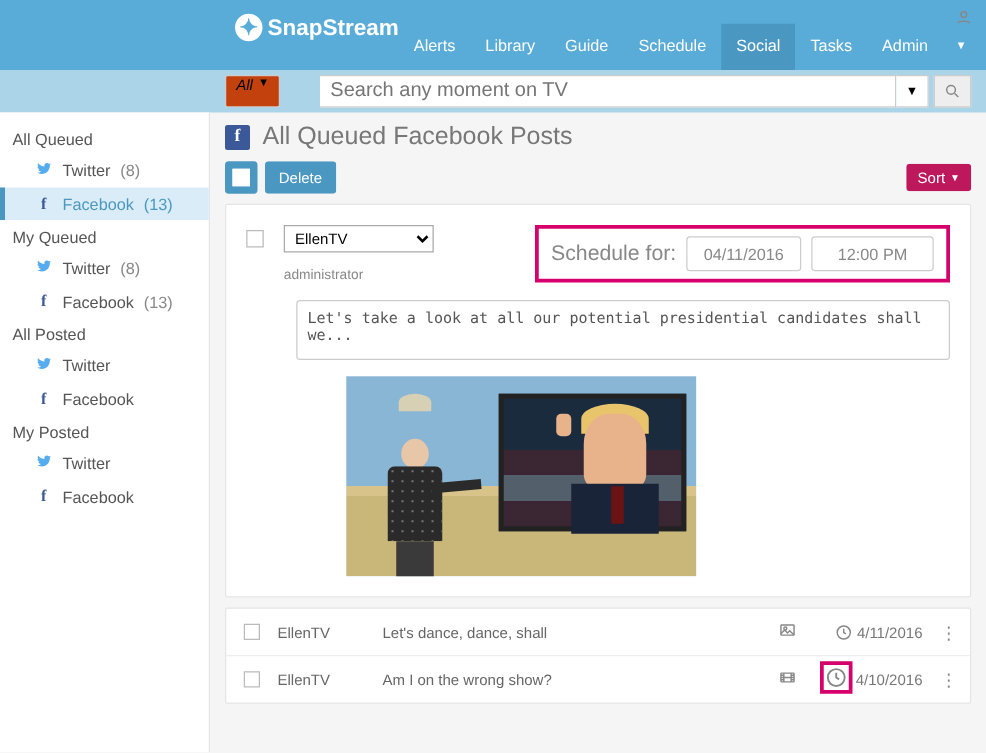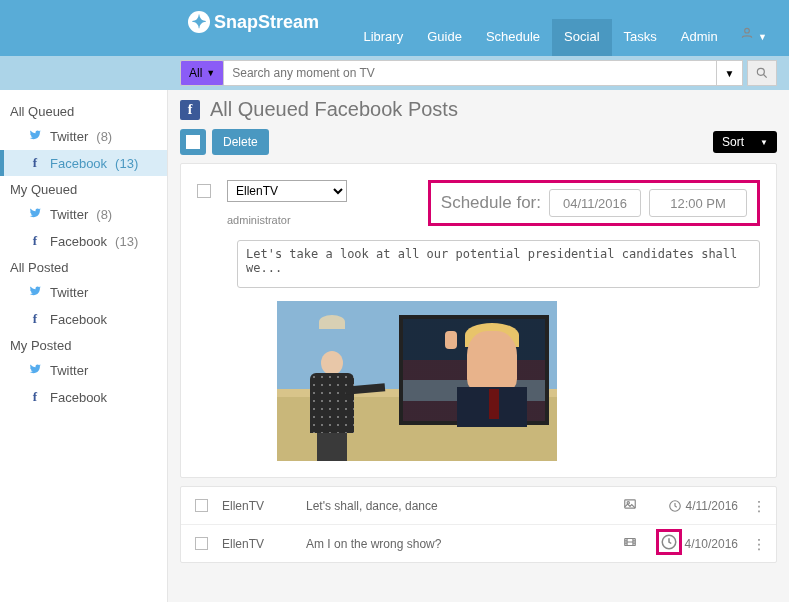--- a/index.html
+++ b/index.html
@@ -6,41 +6,41 @@
 body { font-family: "Helvetica Neue", Arial, sans-serif; font-size: 13px; background: #f5f5f5; width: 789px; height: 602px; overflow: hidden; }
 .topbar { background: #59acd7; height: 56px; display: flex; align-items: flex-end; padding: 0 12px 0 0; }
 .top-inner { display:flex; align-items:flex-end; width:100%; padding-left:180px; }
 .logo { display:flex; align-items:center; color:#fff; font-weight:bold; font-size:18px; height:56px; padding-left:8px; padding-bottom:12px; gap:4px; }
 .logo .swoosh { width:22px; height:22px; border-radius:50%; background:#fff; display:flex; align-items:center; justify-content:center; color:#59acd7; font-weight:bold; }
 .nav { display:flex; margin-left:auto; }
 .nav a { color:#fff; text-decoration:none; padding:10px 12px 12px; font-size:13px; display:flex; align-items:center; }
 .nav a.active { background:#4a98c1; }
 .user-icon { color:#fff; padding:10px 10px 12px; font-size:16px; }
 .searchrow { background:#acd4e8; height:34px; display:flex; align-items:center; padding-left:180px; padding-right:12px; }
-.search-all { background:#8b5cf6; border:1px solid #ccc; border-radius:2px; height:26px; padding:0 8px; display:flex; align-items:center; font-size:12px; gap:4px; }
-.search-input { flex:1; height:26px; border:1px solid #ccc; border-left:none; padding:0 8px; font-size:12px; outline:none; color:#555; }
+.search-all { background:#c2410c; border:1px solid #ccc; border-radius:2px; height:26px; padding:0 8px; display:flex; align-items:flex-start; font-size:12px; gap:4px;font-style:italic; }
+.search-input { flex:1; height:26px; border:1px solid #ccc; border-left:none; padding:0 8px; font-size:16px; outline:none; color:#555;margin-left:32px; }
 .search-toggle { width:26px; height:26px; border:1px solid #ccc; border-left:none; background:#fff; display:flex; align-items:center; justify-content:center; font-size:10px; }
 .search-btn { width:30px; height:26px; border:1px solid #ccc; margin-left:4px; background:#eee; display:flex; align-items:center; justify-content:center; }
 .wrap { display:flex; height:calc(602px - 90px); }
 .sidebar { width:168px; background:#fff; border-right:1px solid #e5e5e5; padding-top:8px; font-size:13px; }
 .sb-hdr { padding:6px 10px 4px; color:#555; }
 .sb-item { padding:5px 10px 5px 28px; display:flex; align-items:center; gap:8px; color:#555; cursor:pointer; }
 .sb-item.active { background:#d9ecf7; color:#4a98c1; border-left:4px solid #4a98c1; padding-left:24px; }
 .sb-item.active .count { color:#4a98c1; }
 .sb-item .count { color:#888; }
 .ico-tw { color:#55acee; font-weight:bold; }
 .ico-fb { color:#3b5998; font-weight:bold; font-family:Georgia,serif; }
 .main { flex:1; padding:8px 12px 12px; overflow-y:auto; }
 .page-title { display:flex; align-items:center; gap:10px; color:#777; font-size:20px; font-weight:400; margin-bottom:8px; }
 .page-title .ico-fb-sq { width:20px; height:20px; background:#3b5998; color:#fff; display:flex; align-items:center; justify-content:center; font-family:Georgia,serif; font-weight:bold; border-radius:2px; font-size:14px; }
 .toolbar { display:flex; align-items:center; gap:6px; margin-bottom:8px; }
 .chk { width:14px; height:14px; border:1px solid #bbb; background:#fff; }
 .btn { padding:5px 10px; border-radius:3px; font-size:12px; border:1px solid transparent; cursor:pointer; }
 .btn-blue { background:#4a98c1; color:#fff; }
-.btn-blue-raised { background:#000000; color:#fff; display:flex; align-items:center; gap:16px; padding:3px 8px; }
+.btn-blue-raised { background:#be185d; color:#fff; display:flex; align-items:center; gap:4px; padding:3px 8px; }
 .btn-default { background:#f5f5f5; border:1px solid #ccc; color:#555; }
 .chk-btn { width:26px; height:26px; background:#4a98c1; display:flex; align-items:center; justify-content:center; border-radius:3px; }
 .chk-btn .chk { border-color:#fff; }
 .spacer { flex:1; }
 .card { background:#fff; border:1px solid #e5e5e5; border-radius:2px; margin-bottom:8px; }
 .compose { padding:16px; }
 .compose-row1 { display:flex; align-items:flex-start; gap:16px; }
 .account-col { display:flex; flex-direction:column; }
 .sel { width:120px; height:22px; border:1px solid #aaa; font-size:12px; padding:0 4px; background:#fff; }
 .admin-text { font-size:11px; color:#888; margin-top:12px; }
@@ -78,20 +78,21 @@
 </head>
 <body>
 
 <div class="topbar">
   <div class="top-inner">
     <div class="logo">
       <span class="swoosh">✦</span>
       <span>SnapStream</span>
     </div>
     <div class="nav" id="nav">
+        <a href="#">Alerts</a>
         <a href="#">Library</a>
         <a href="#">Guide</a>
         <a href="#">Schedule</a>
         <a href="#" class="active">Social</a>
         <a href="#">Tasks</a>
         <a href="#">Admin</a>
       </div>
     <div class="user-icon">
       <svg class="i" viewBox="0 0 24 24">
           <circle cx="12" cy="8" r="4"></circle>
@@ -222,21 +223,21 @@
               <div class="legs"></div>
             </div>
         </div>
       </div>
     </div>
 
     <div class="card" id="rows">
         <div class="row" style="border-top: none;">
           <span class="chk"></span>
           <span class="acct">EllenTV</span>
-          <span class="txt">Let's shall, dance, dance</span>
+          <span class="txt">Let's dance, dance, shall</span>
           <span class="media"><svg class="i" viewBox="0 0 24 24">
               <rect x="3" y="5" width="18" height="14" rx="1"></rect>
               <circle cx="9" cy="10" r="2"></circle>
               <path d="M3 17l5-5 4 4 3-3 6 6"></path>
             </svg></span>
           <span class="date">
             <svg class="i" viewBox="0 0 24 24">
               <circle cx="12" cy="12" r="9"></circle>
               <path d="M12 7v5l3 2"></path>
             </svg>

